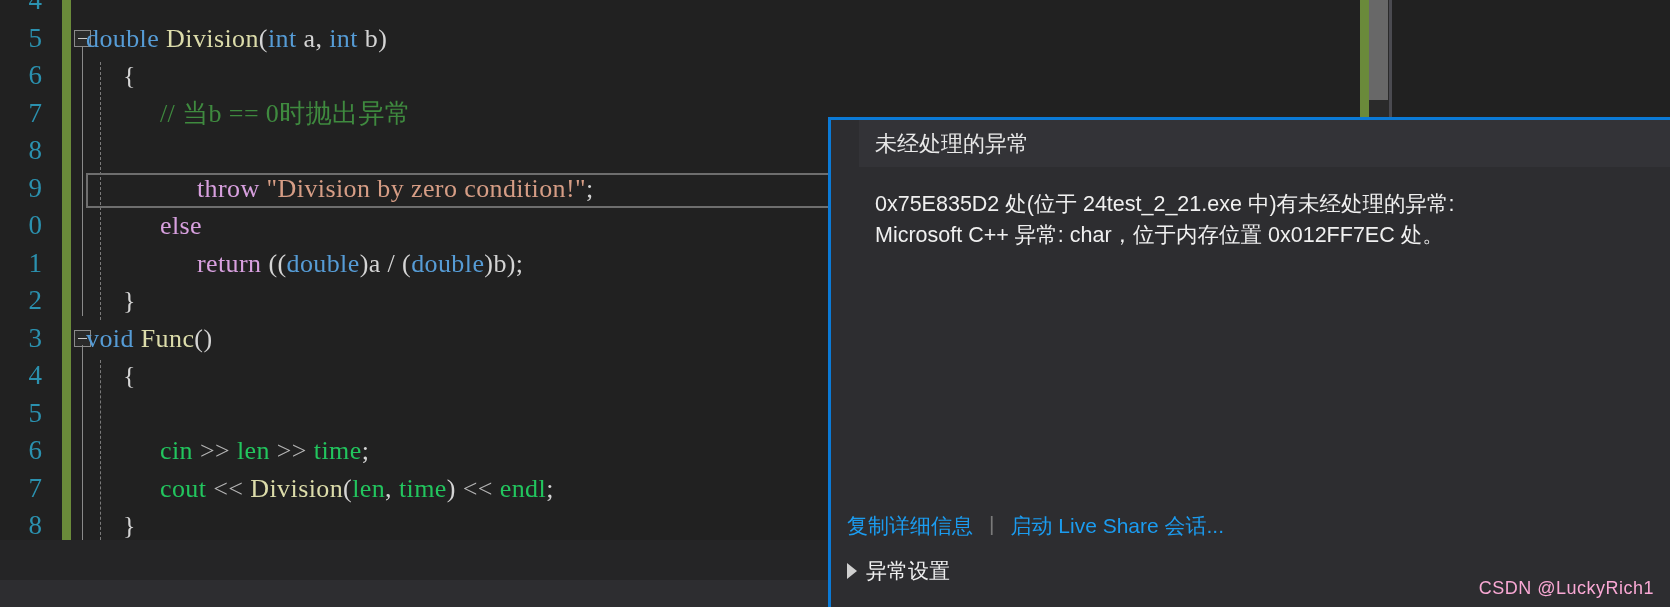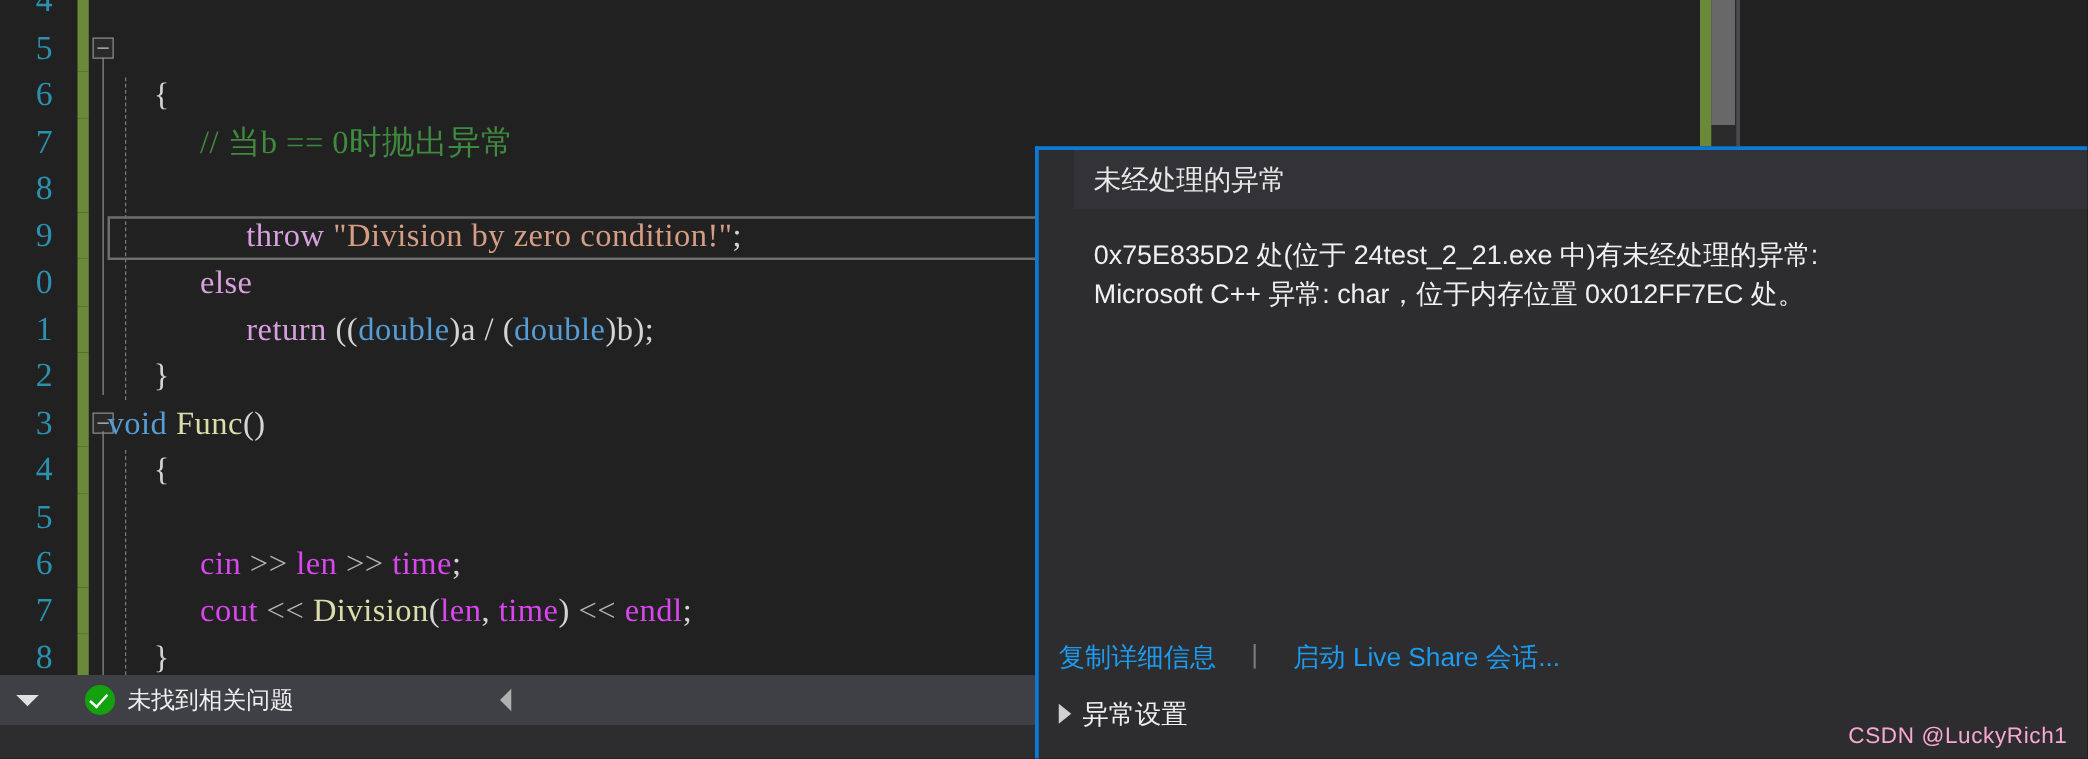--- a/index.html
+++ b/index.html
@@ -63,21 +63,21 @@
     line-height: 37.5px;
     white-space: pre;
     font-family: "Liberation Serif", serif;
     font-size: 26px;
     letter-spacing: 0.4px;
   }
 
   
   .kw   { color: #569cd6; }
   .fn   { color: #dcdcaa; }
-  .id   { color: #d946ef; font-family: Liberation Serif, serif; }
+  .id   { color: #22c55e; font-family: Liberation Serif, serif; }
   .pl   { color: #d4d4d4; }
   .cmt  { color: #3f8a3f; }
   .str  { color: #d69d85; }
   .ctl  { color: #d8a0df; }
   .op   { color: #b4b4b4; }
   .num  { color: #b5cea8; }
 
   
   .collapse {
     position: absolute;
@@ -273,21 +273,21 @@
     color: #f0f0f0;
     font-size: 21.5px;
     line-height: 31px;
     white-space: pre-line;
   }
   #exc-links {
     position: absolute;
     left: 16px;
     top: 392px;
     display: flex;
-    gap: 16px;
+    gap: 4px;
   }
   .exc-link {
     color: #1b9cf0;
     font-size: 21px;
     cursor: pointer;
   }
   #exc-link-sep {
     color: #7a7a7a;
     margin: 0 12px;
     font-size: 21px;
@@ -331,20 +331,21 @@
   <div id="editor">
     <div id="code-lines">
         <div class="code-line" style="top: -18px;">
           <div class="gutter-num">4</div>
           <div class="change-bar"></div>
         </div>
         <div class="code-line" style="top: 19.5px;">
           <div class="gutter-num">5</div>
           <div class="change-bar"></div>
           <div class="collapse" style="left: 74px; top: 10.25px;"></div>
+          <div class="code-text" style="left: 86px;"><span class="kw">double</span><span class="pl"> </span><span class="fn">Division</span><span class="pl">(</span><span class="kw">int</span><span class="pl"> a, </span><span class="kw">int</span><span class="pl"> b)</span></div>
         </div>
         <div class="code-line" style="top: 57px;">
           <div class="gutter-num">6</div>
           <div class="change-bar"></div>
           <div class="code-text" style="left: 123px;"><span class="pl">{</span></div>
         </div>
         <div class="code-line" style="top: 94.5px;">
           <div class="gutter-num">7</div>
           <div class="change-bar"></div>
           <div class="code-text" style="left: 160px;"><span class="cmt">// 当b == 0时抛出异常</span></div>
@@ -413,28 +414,20 @@
     <div id="stmt-highlight" class="stmt-box" style="left: 86px; top: 172.5px; width: 745px; height: 35.5px;"></div>
   </div>
 
   <div id="scroll-track">
     <div id="scroll-changebar" style="left:0"></div>
     <div id="scroll-thumb" style="left:9px"></div>
     <div id="scroll-edge" style="left:29px"></div>
   </div>
 
   <div id="statusbar">
-    <div id="status-inner">
-      <div id="dropdown-arrow">
-          <span></span>
-        </div>
-      <div id="status-ok-icon"></div>
-      <div id="status-text">未找到相关问题</div>
-      <div id="status-collapse"></div>
-    </div>
     <div id="status-strip"></div>
   </div>
 
   <div id="exc-dialog">
 
     <div id="exc-header">
       <div id="exc-title">未经处理的异常</div>
       <div id="exc-close">✕</div>
     </div>
 

